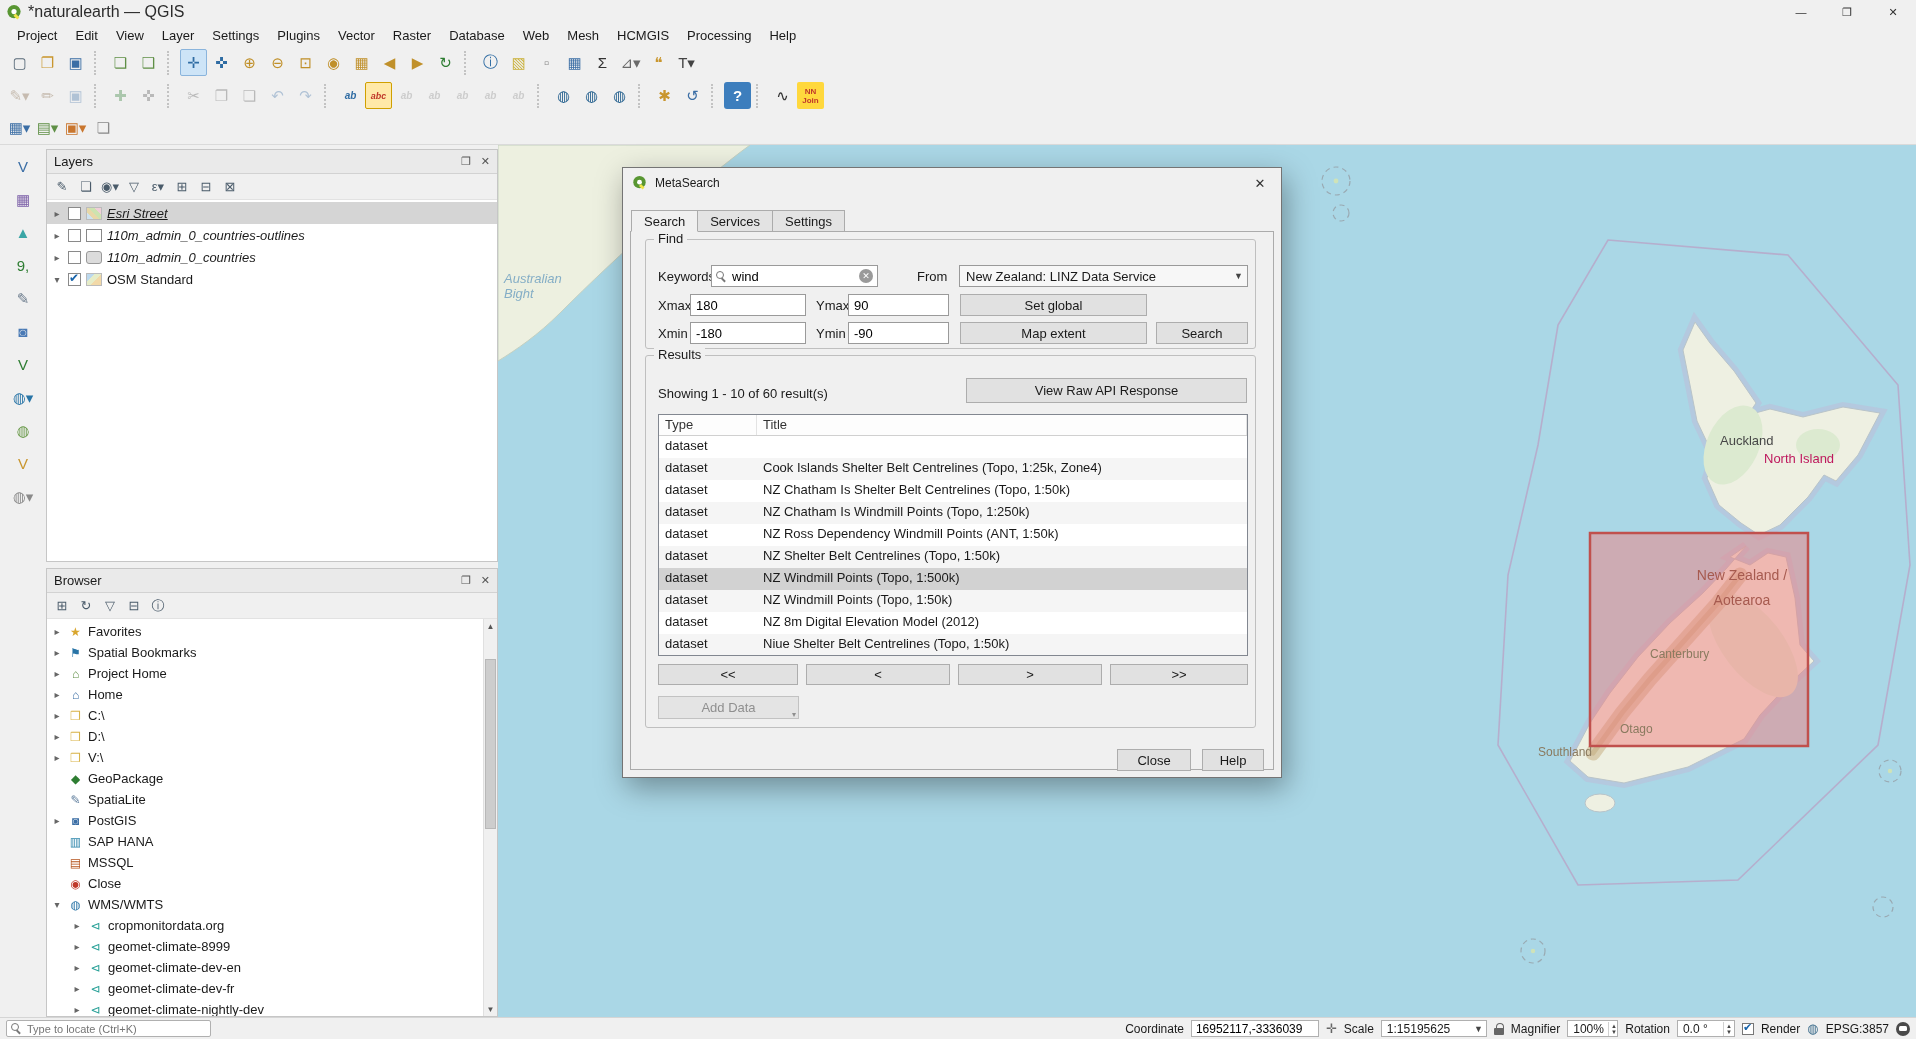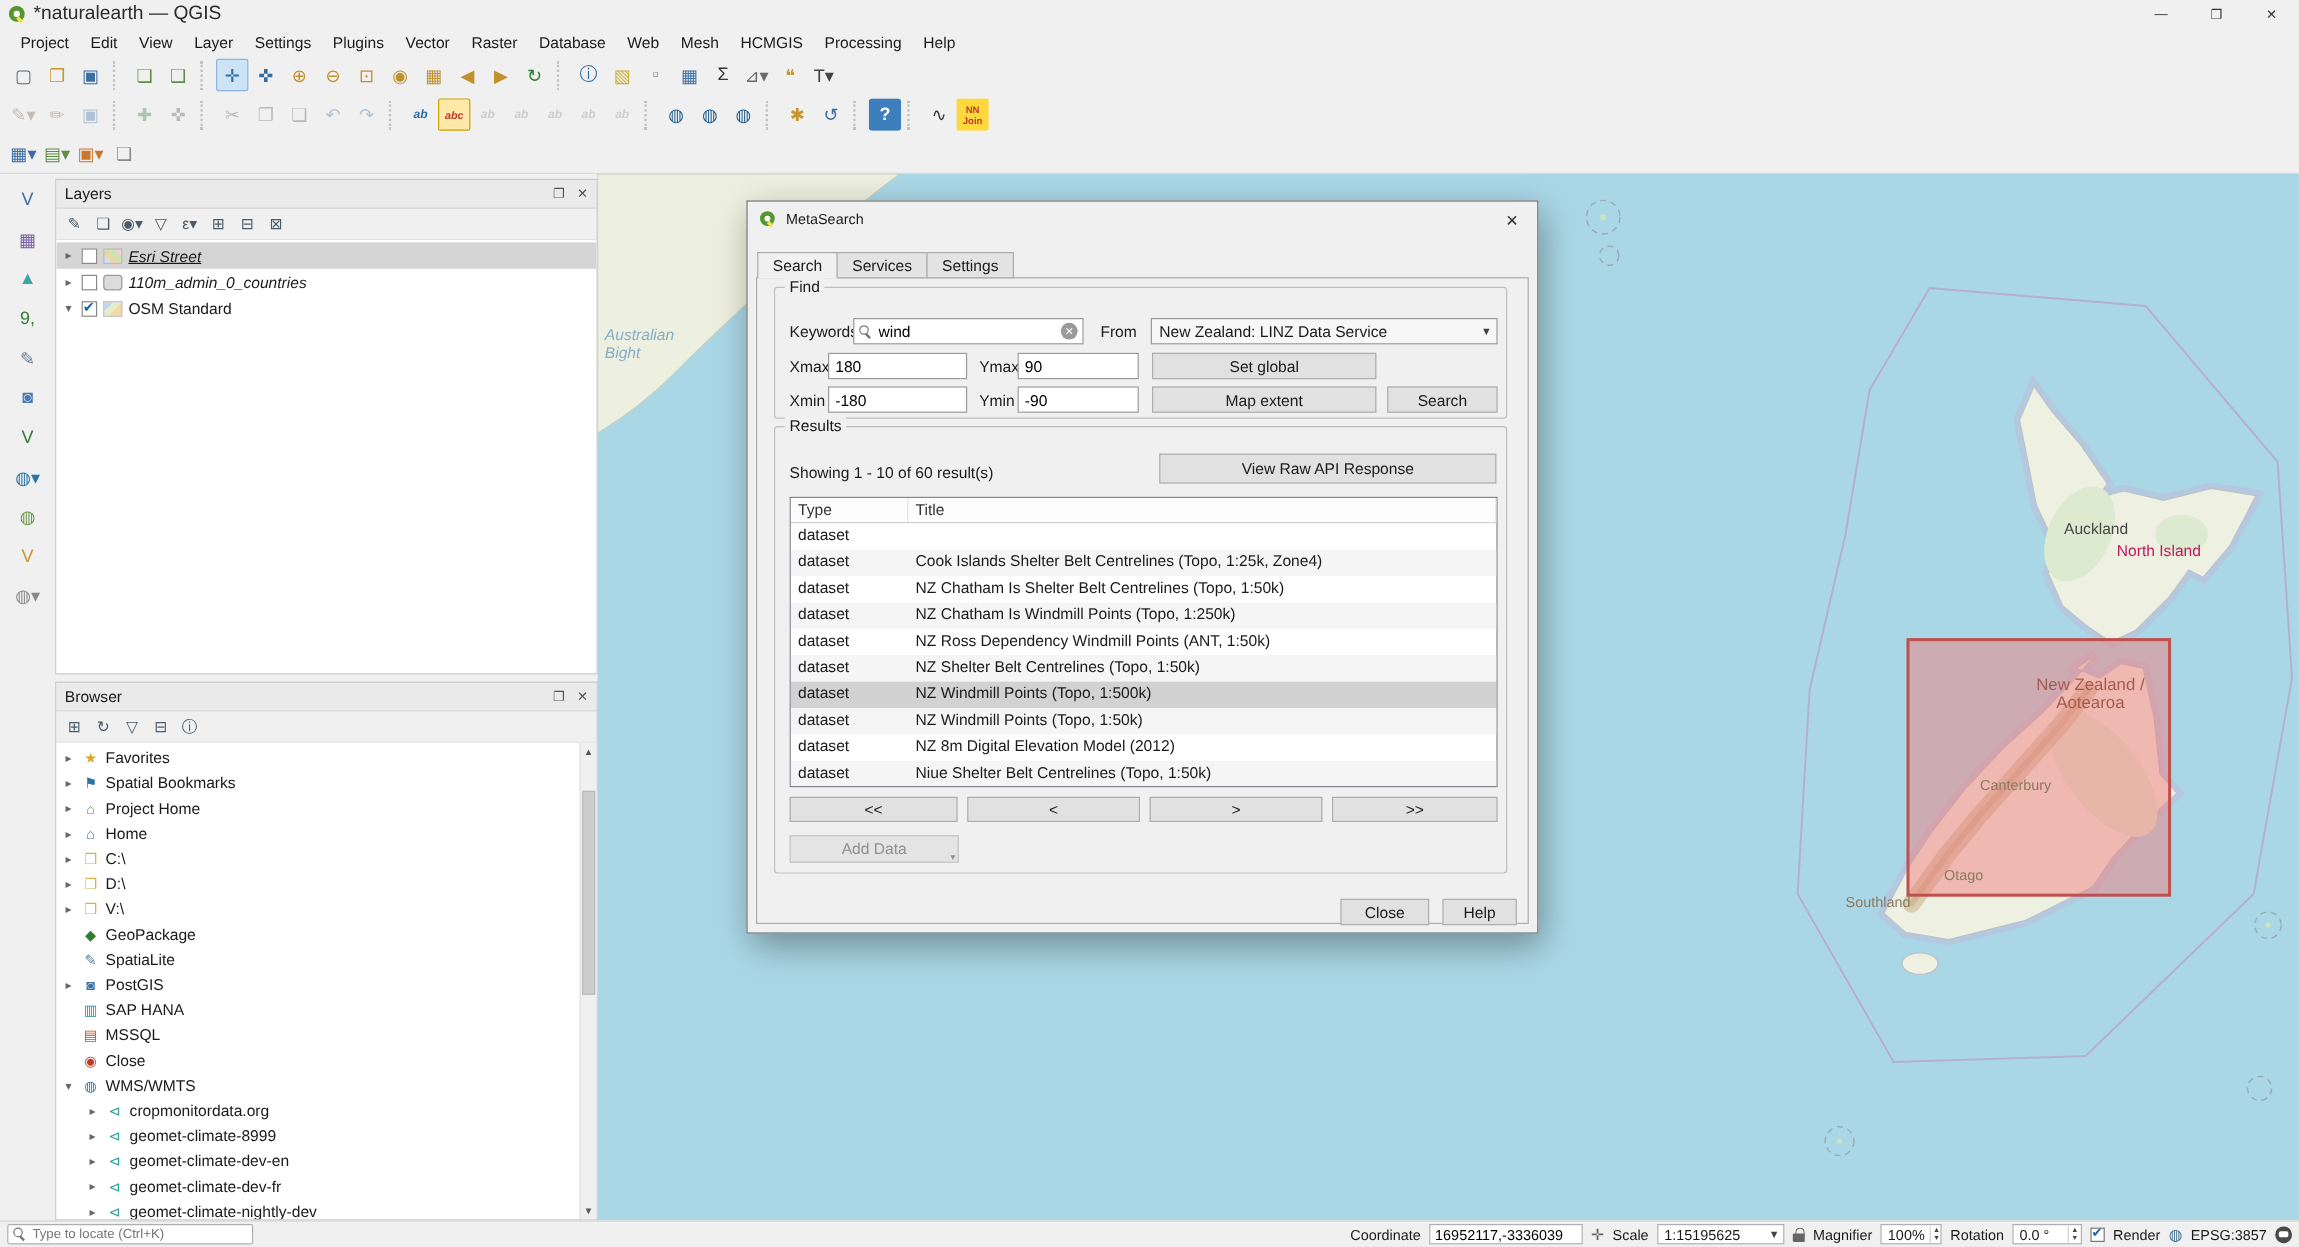--- a/index.html
+++ b/index.html
@@ -99,21 +99,21 @@
   
   .map { position:absolute; left:498px; top:0; right:0; bottom:0;
     background:#aad7e6; overflow:hidden; }
   .map svg { position:absolute; inset:0; }
   .map-label { position:absolute; pointer-events:none; white-space:normal; }
   #lbl-bight { left:6px; top:126px; width:82px; color:#85aec6; font-style:italic;
     font-size:13px; line-height:15px; }
   #lbl-auckland { left:1222px; top:272px; color:#474747; font-size:13px;margin-top:16px; }
   #lbl-north-island { left:1266px; top:306px; color:#be185d; font-size:13px; }
   #lbl-country { left:1192px; top:418px; width:104px; text-align:center;
-    color:#a65a4f; font-size:14px; line-height:15px; }
+    color:#a65a4f; font-size:14px; line-height:25px; }
   #lbl-canterbury { left:1152px; top:502px; color:#8a7a5f; font-size:12px; }
   #lbl-otago { left:1122px; top:577px; color:#8a7a5f; font-size:12px; }
   #lbl-southland { left:1040px; top:600px; color:#8a7a5f; font-size:12px; }
 
   
   .dialog { position:absolute; left:622px; top:167px; width:660px; height:611px;
     background:#f0f0f0; border:1px solid #747474; box-shadow:4px 10px 28px rgba(0,0,0,.35); z-index:10; }
   .dlg-title { height:30px; display:flex; align-items:center; padding-left:9px; gap:7px; font-size:12px; }
   .dlg-close { margin-left:auto; width:42px; height:30px; display:flex;
     align-items:center; justify-content:center; font-size:13px; color:#333; }
@@ -127,21 +127,21 @@
   .gb-label { position:absolute; top:-9px; left:8px; background:#f0f0f0; padding:0 4px; }
   #find-group { left:22px; top:71px; width:611px; height:110px; }
   #results-group { left:22px; top:187px; width:611px; height:373px; }
   .f-label { position:absolute; }
   .txt { position:absolute; height:22px; border:1px solid #9a9a9a; background:#fff;
     font-family:"Liberation Sans",sans-serif; font-size:13px; padding:0 5px; }
   .btn { position:absolute; height:22px; background:#e1e1e1; border:1px solid #adadad;
     display:flex; align-items:center; justify-content:center; font-size:13px; }
   .btn.disabled { color:#8f8f8f; background:#e4e4e4; border-color:#c2c2c2; }
   .menu-corner { position:absolute; right:2px; bottom:-1px; font-size:8px; color:#8f8f8f; }
-  .search-wrap { position:absolute; left:65px; top:25px; width:192px; height:22px;
+  .search-wrap { position:absolute; left:65px; top:25px; width:167px; height:22px;
     border:1px solid #9a9a9a; background:#fff; display:flex; align-items:center;
     padding:0 4px; gap:5px; }
   .search-wrap input { border:none; outline:none; flex:1; min-width:0; font-size:13px;
     font-family:"Liberation Sans",sans-serif; }
   .clear-btn { width:14px; height:14px; flex:none; border-radius:50%; background:#9a9a9a;
     color:#fff; font-size:9px; display:flex; align-items:center; justify-content:center; }
   .combo { position:absolute; height:22px; border:1px solid #9a9a9a; background:#f7f7f7;
     display:flex; align-items:center; padding:0 4px 0 6px; }
   .combo .val { flex:1; overflow:hidden; white-space:nowrap; }
   .combo-arrow { font-size:9px; color:#444; margin-left:4px; }
@@ -436,20 +436,26 @@
     <div class="panel-body" data-name="layers-panel-body">
       <div class="tree" data-name="layers-tree">
 
           <div class="layer-row" data-name="layer-item-esri-street" data-state="selected">
             <span class="arrow" data-name="expander-icon" data-arrow="right"></span>
             <span class="checkbox" data-name="layer-visibility-checkbox" data-checked="false"></span>
             <span class="layer-icon" data-name="layer-type-icon" data-kind="esri"></span>
             <span class="layer-label" data-name="layer-label" data-style="italic-underline">Esri Street</span>
           </div>
 
+          <div class="layer-row" data-name="layer-item-countries-outlines">
+            <span class="arrow" data-name="expander-icon" data-arrow="right"></span>
+            <span class="checkbox" data-name="layer-visibility-checkbox" data-checked="false"></span>
+            <span class="layer-icon" data-name="layer-type-icon" data-kind="outline"></span>
+            <span class="layer-label" data-name="layer-label" data-style="italic">110m_admin_0_countries-outlines</span>
+          </div>
 
           <div class="layer-row" data-name="layer-item-countries">
             <span class="arrow" data-name="expander-icon" data-arrow="right"></span>
             <span class="checkbox" data-name="layer-visibility-checkbox" data-checked="false"></span>
             <span class="layer-icon" data-name="layer-type-icon" data-kind="polygon"></span>
             <span class="layer-label" data-name="layer-label" data-style="italic">110m_admin_0_countries</span>
           </div>
 
           <div class="layer-row" data-name="layer-item-osm-standard">
             <span class="arrow" data-name="expander-icon" data-arrow="down"></span>

